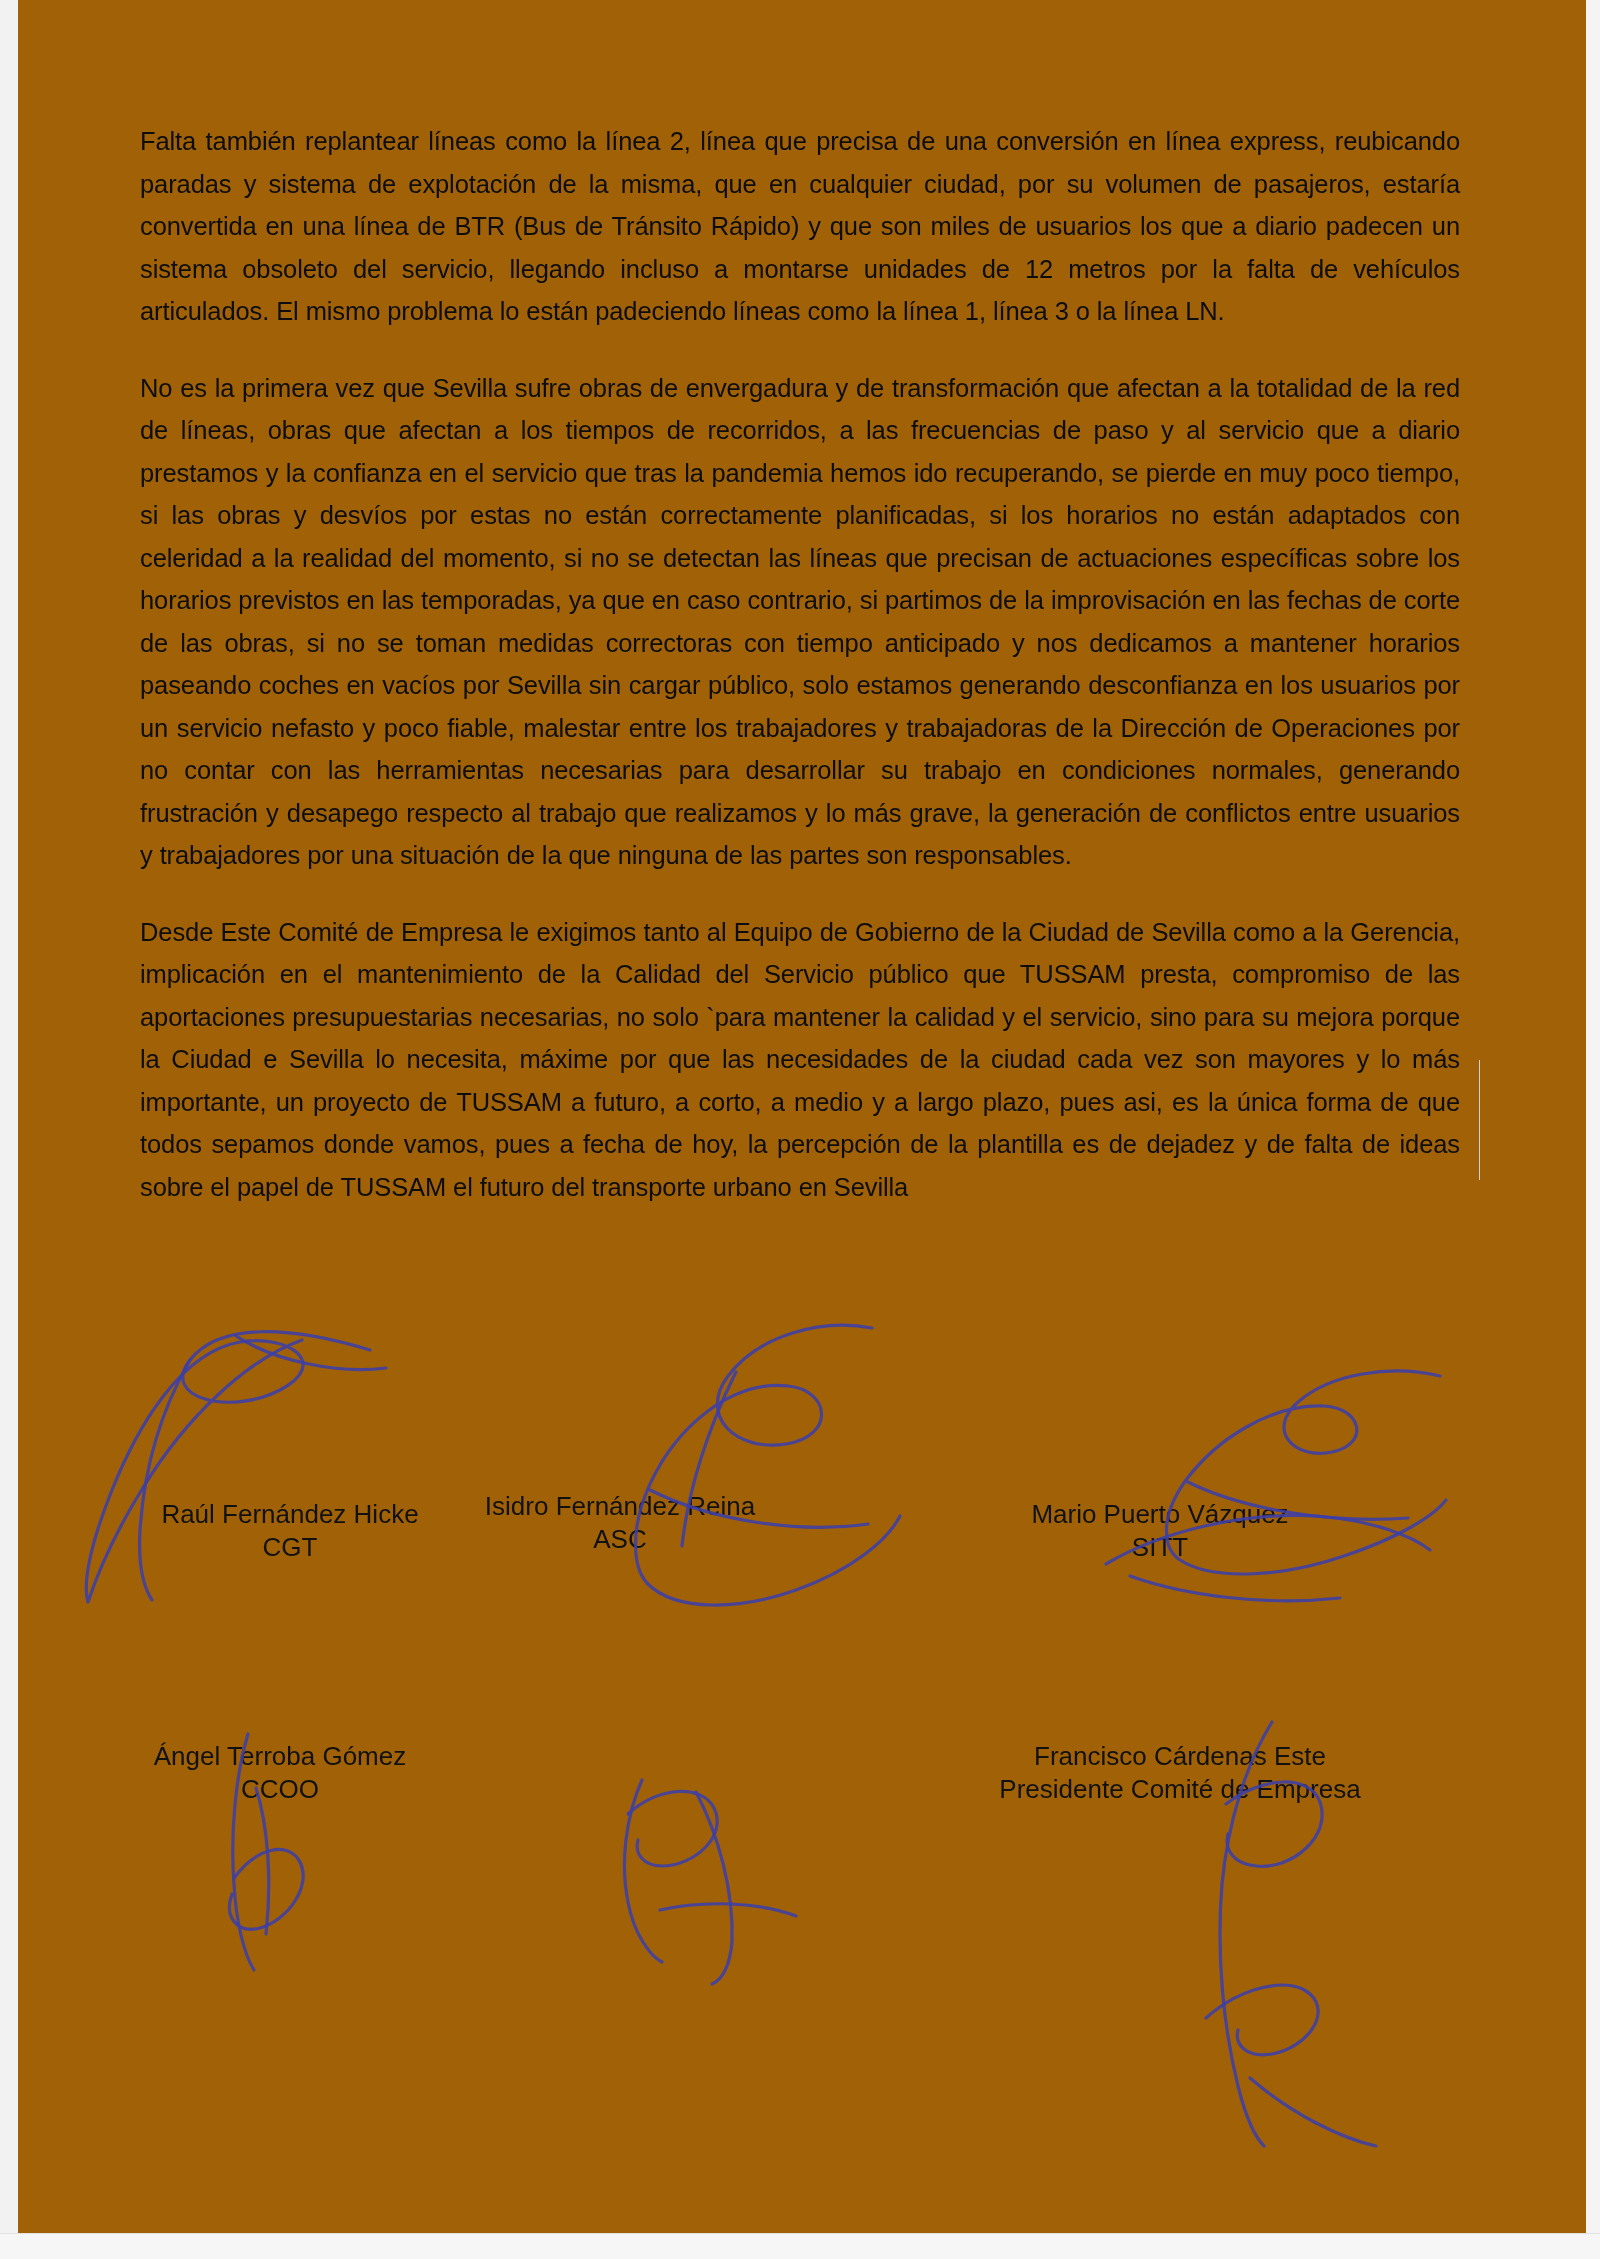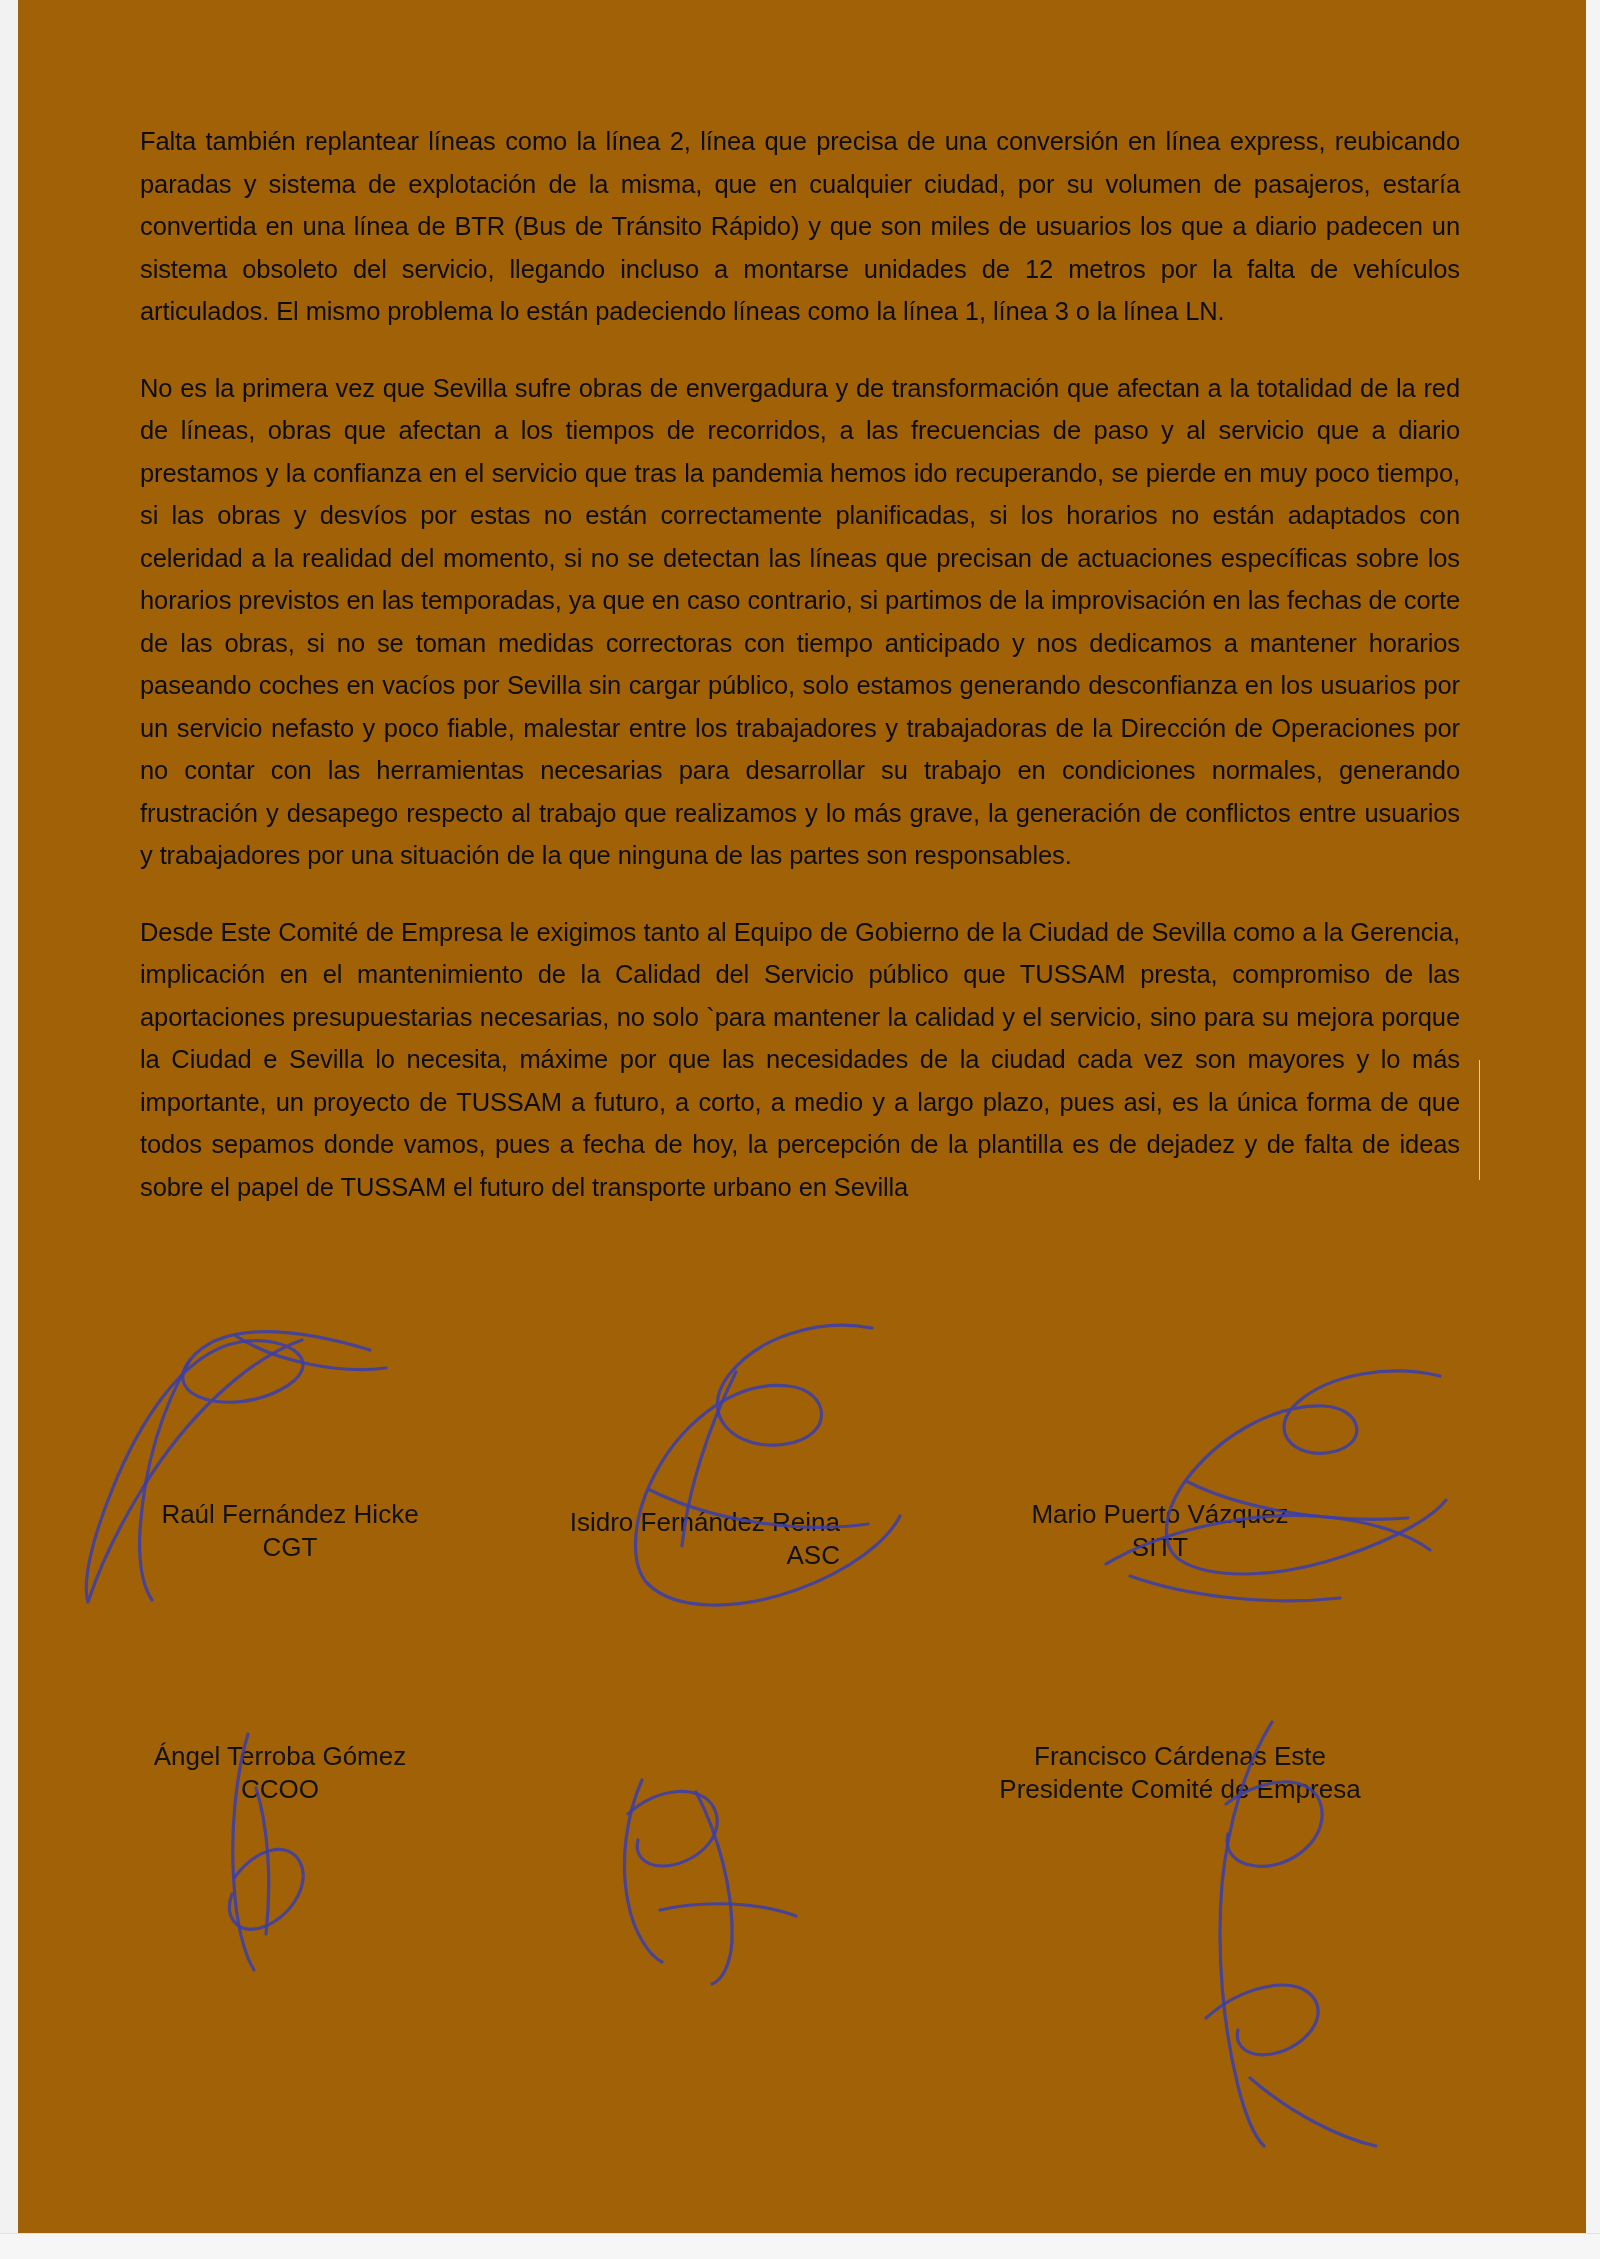--- a/index.html
+++ b/index.html
@@ -63,21 +63,21 @@
     <p class="para">No es la primera vez que Sevilla sufre obras de envergadura y de transformación que afectan a la totalidad de la red de líneas, obras que afectan a los tiempos de recorridos, a las frecuencias de paso y al servicio que a diario prestamos y la confianza en el servicio que tras la pandemia hemos ido recuperando, se pierde en muy poco tiempo, si las obras y desvíos por estas no están correctamente planificadas, si los horarios no están adaptados con celeridad a la realidad del momento, si no se detectan las líneas que precisan de actuaciones específicas sobre los horarios previstos en las temporadas, ya que en caso contrario, si partimos de la improvisación en las fechas de corte de las obras, si no se toman medidas correctoras con tiempo anticipado y nos dedicamos a mantener horarios paseando coches en vacíos por Sevilla sin cargar público, solo estamos generando desconfianza en los usuarios por un servicio nefasto y poco fiable, malestar entre los trabajadores y trabajadoras de la Dirección de Operaciones por no contar con las herramientas necesarias para desarrollar su trabajo en condiciones normales, generando frustración y desapego respecto al trabajo que realizamos  y lo más grave, la generación de conflictos entre usuarios y trabajadores por una situación de la que ninguna de las partes son responsables.</p>
     <p class="para last">Desde Este Comité de Empresa le exigimos tanto al Equipo de Gobierno de la Ciudad de Sevilla como a la Gerencia, implicación en el mantenimiento de la Calidad del Servicio público que TUSSAM presta, compromiso de las aportaciones presupuestarias necesarias, no solo `para mantener la calidad y el servicio, sino para su mejora porque la Ciudad e Sevilla lo necesita, máxime por que las necesidades de la ciudad cada vez son mayores y lo más importante, un proyecto de TUSSAM a futuro, a corto, a medio y  a largo plazo, pues asi, es la única forma de que todos sepamos donde vamos, pues a fecha de hoy, la percepción de la plantilla es de dejadez y de falta de ideas sobre el papel de TUSSAM el futuro del transporte urbano en Sevilla</p>
   </div>
 
   <div class="sig-area">
 
     <div class="sig-cell" style="left:70px; top:168px; width:440px;">
       <div class="sig-name">Raúl Fernández Hicke</div>
       <div class="sig-org">CGT</div>
     </div>
-    <div class="sig-cell" style="left:400px; top:176px; width:440px;text-align:right;">
+    <div class="sig-cell" style="left:400px; top:160px; width:440px;">
       <div class="sig-name">Isidro Fernández Reina</div>
       <div class="sig-org">ASC</div>
     </div>
     <div class="sig-cell" style="left:940px; top:168px; width:440px;">
       <div class="sig-name">Mario Puerto Vázquez</div>
       <div class="sig-org">SITT</div>
     </div>
 
     <div class="sig-cell" style="left:60px; top:410px; width:440px;">
       <div class="sig-name">Ángel Terroba Gómez</div>

